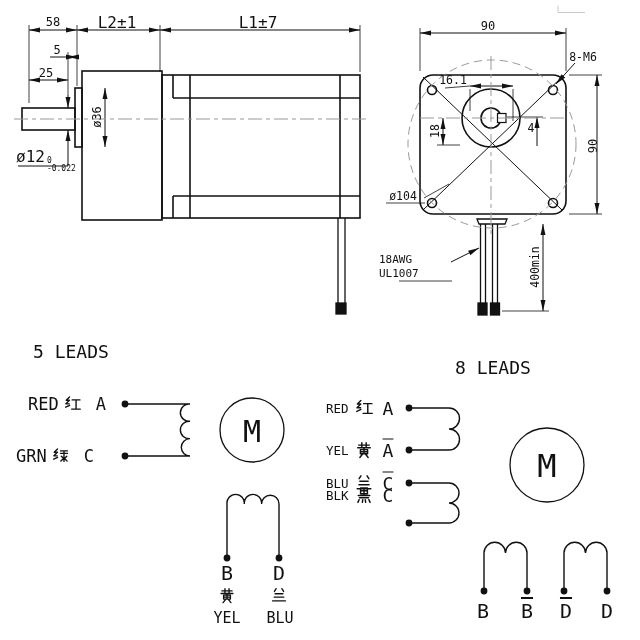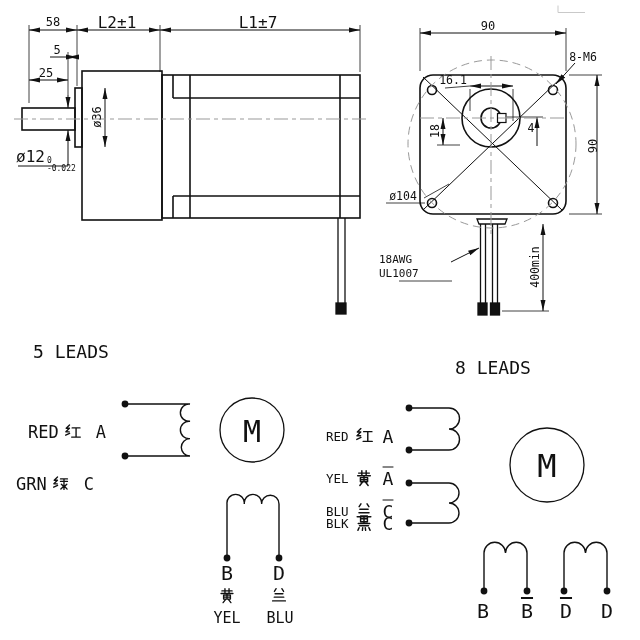--- a/index.html
+++ b/index.html
@@ -4,21 +4,21 @@
 <style>
   html,body{margin:0;padding:0;background:#fff;}
   .stage{position:relative;width:640px;height:640px;background:#fff;overflow:hidden;
          font-family:"DejaVu Sans Mono","Liberation Mono",monospace;color:#111;}
   .stage svg.lines{position:absolute;left:0;top:0;}
   .lbl{position:absolute;white-space:nowrap;transform:translate(-50%,-50%);font-size:12px;}
   .rot{transform:translate(-50%,-50%) rotate(-90deg);}
   .pos{position:absolute;white-space:nowrap;}
   .d13{font-size:16px;} .d12{font-size:12px;} .d11{font-size:11.5px;}
   .title{position:absolute;font-size:18px;white-space:nowrap;}
-  .row{position:absolute;display:flex;align-items:center;transform:translateY(-50%);margin-top:28px;}
+  .row{position:absolute;display:flex;align-items:center;transform:translateY(-50%);}
   .code4{font-size:17px;} .ph4{font-size:17px;margin-left:15px;}
   .code8{font-size:12.5px;} .ph8{font-size:18px;margin-left:10px;}
   .hzw{width:17px;height:17px;margin-left:5px;display:inline-block;}
   .hzw8{width:18px;height:18px;margin-left:6px;display:inline-block;}
   .hzw svg,.hzw8 svg,.hzabs svg{width:100%;height:100%;display:block;stroke:#111;stroke-width:1.6;
       fill:none;stroke-linecap:round;stroke-linejoin:round;}
   .hzabs{position:absolute;width:17px;height:17px;transform:translate(-50%,-50%);}
   .mlabel{font-size:30px;} .mlabel8{font-size:32px;}
   .blet{font-size:20px;} .sub{font-size:15px;}
   .ov{text-decoration:overline;}

